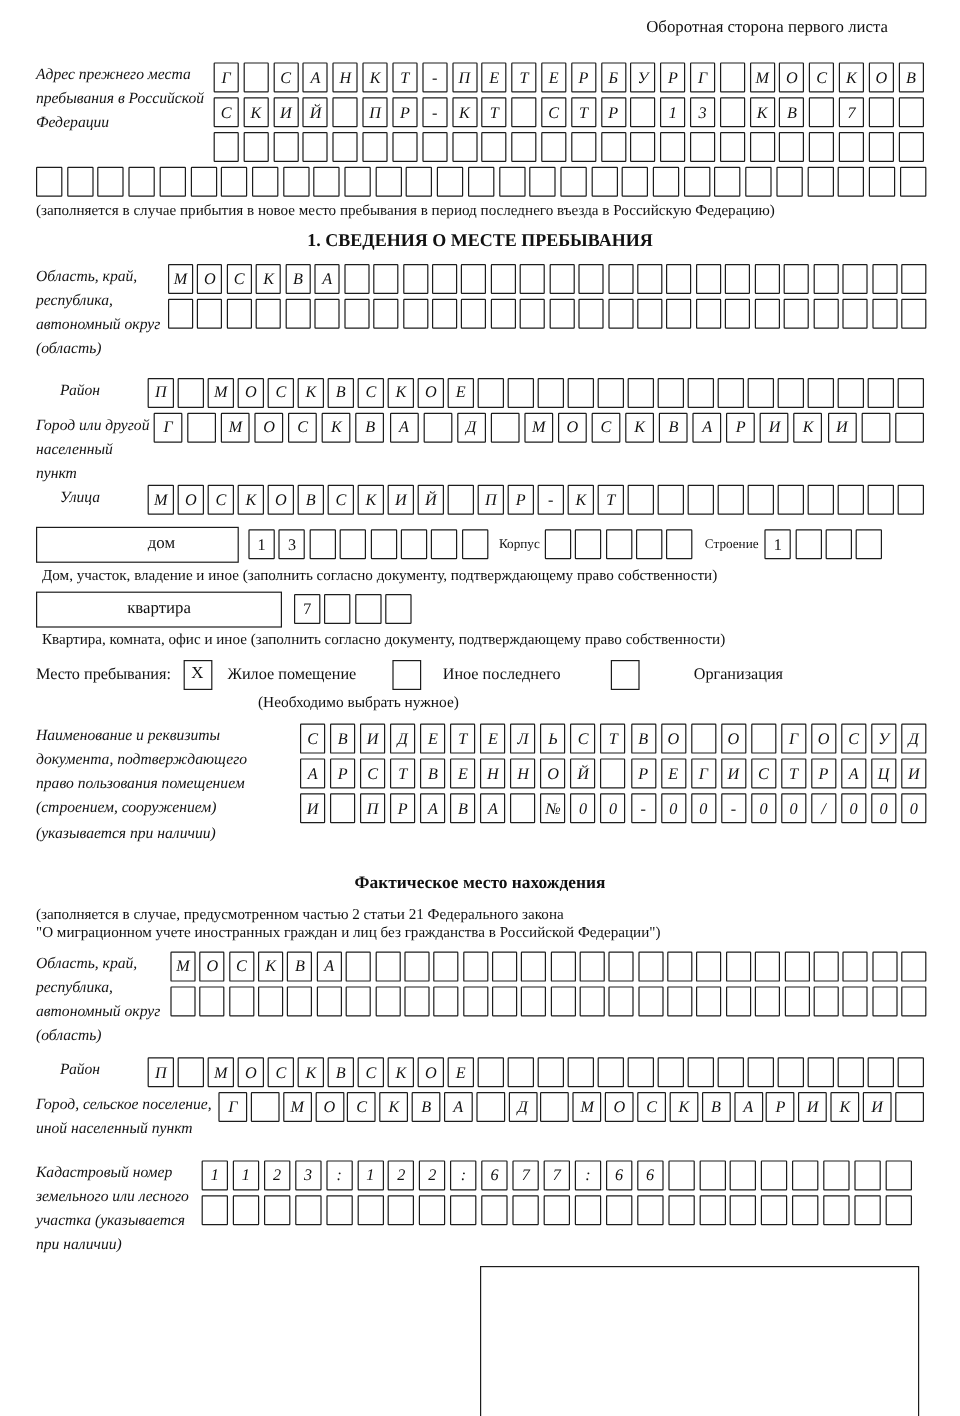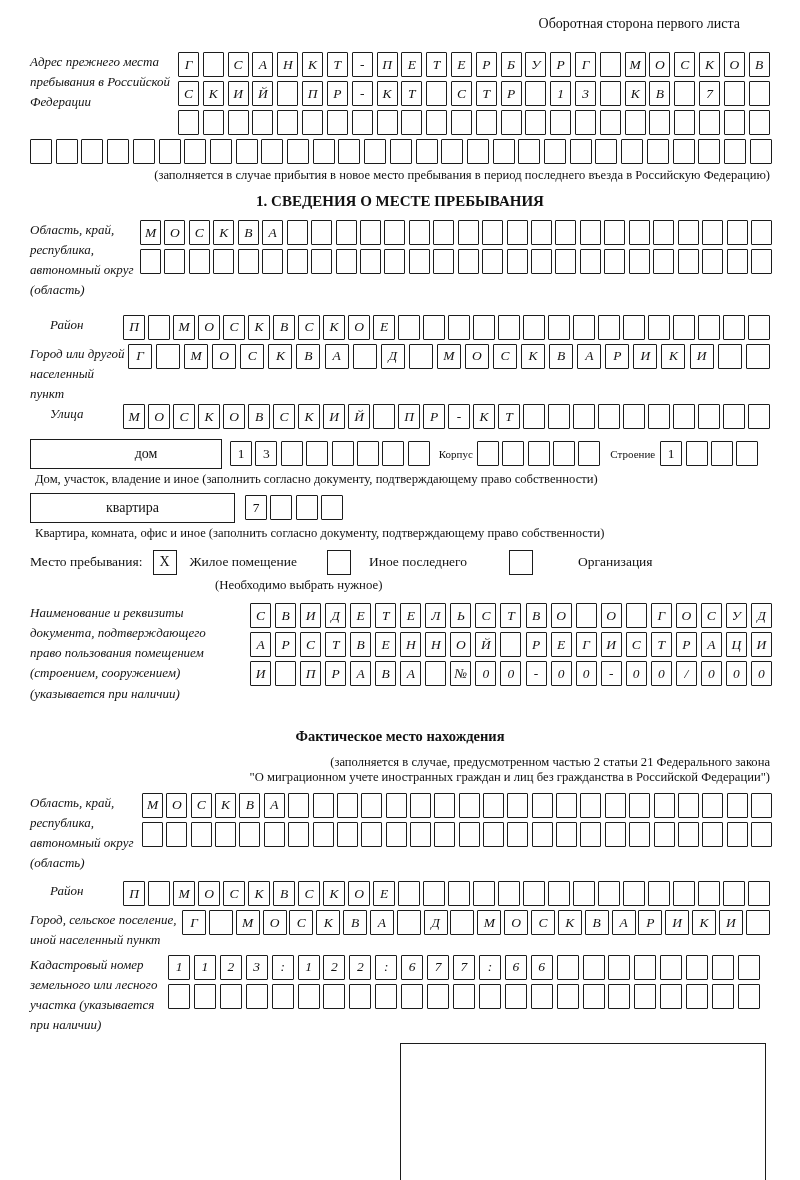--- a/index.html
+++ b/index.html
@@ -37,43 +37,43 @@
   .w742 { width:742px; } .w742 .cell { width:22px; }
   .w632 { width:632px; }
   .w672 { width:672px; } .w672 .cell { width:22px; }
   .w644 { width:644px; } .w644 .cell { width:24px; }
   .w522 { width:522px; }
   .w630 { width:630px; }
   .w590c { width:590px; } .w590c .cell { width:24px; }
   .w592k { width:592px; } .w592k .cell { width:22px; }
 
   .note { font-size:12.6px; }
-  .note-center { text-align:right; }
+  .note-center { text-align:left; }
   .sec-title { text-align:center; font-size:15px; font-weight:bold; margin:10px 0 10px 0; }
   .sub-title { text-align:center; font-size:14.5px; font-weight:bold; margin:24px 0 10px 0; }
 
   .named-box {
     border:1.6px solid #1c1c1c; height:30px; flex:none;
     display:flex; align-items:center; justify-content:center; font-size:14px;
   }
-  .dom-box { width:192px;padding-left:40px; }
+  .dom-box { width:169px;padding-left:40px; }
   .kv-box { width:205px; }
   .inline-label { font-size:11px; flex:none; }
 
   .house-row, .apt-row { display:flex; align-items:center; margin-top:6px; margin-bottom:3px; }
 
   .stay-row { display:flex; align-items:center; margin-top:9px; font-size:13.5px; }
   .checkbox {
     width:24px; height:25px; border:1.8px solid #1c1c1c; flex:none;
     display:flex; align-items:center; justify-content:center; font-size:14px;
   }
   .stay-note { font-size:12.8px; margin:3px 0 10px 185px; }
 
   .mb14 { margin-bottom:14px; }
-  .mt12 { margin-top:4px; }
+  .mt12 { margin-top:16px; }
 
   .stamp-wrap { margin-left:370px; margin-top:8px; width:366px; }
   .stamp-box { width:366px; height:178px; border:1.8px solid #1c1c1c; background:#fff; }
 </style>
 </head>
 <body>
 
 <div class="page">
 
   <div class="header-note">Оборотная сторона первого листа</div>

